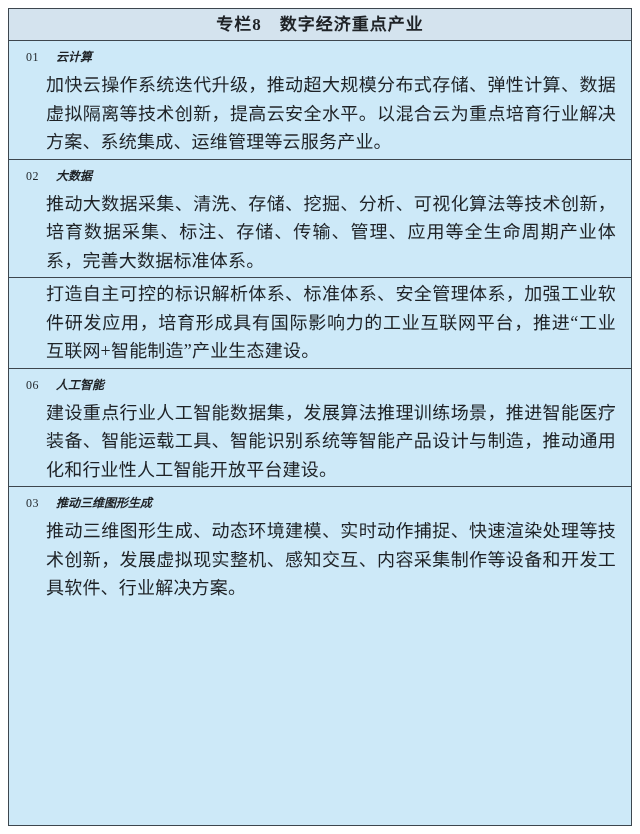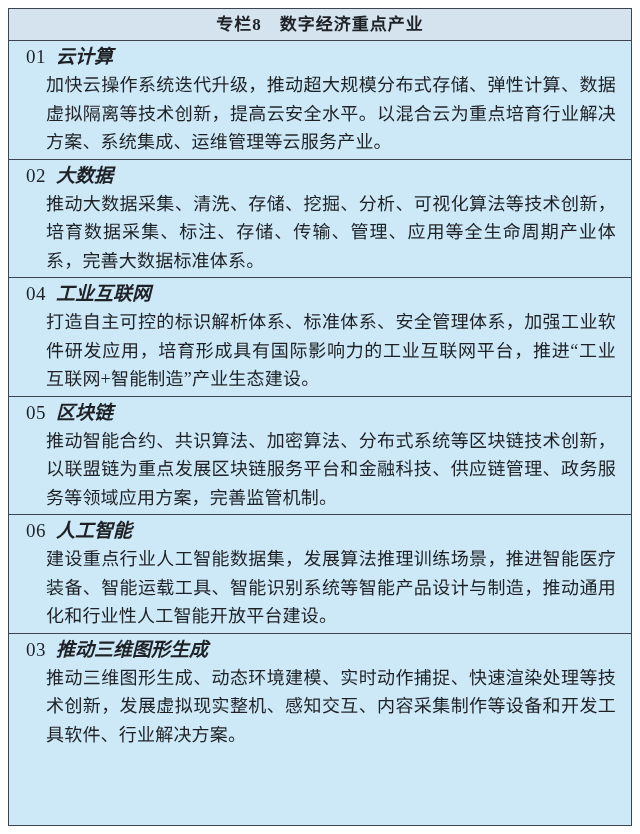--- a/index.html
+++ b/index.html
@@ -36,21 +36,21 @@
   .section{
     box-sizing:border-box;
     padding:2px 15px 2px 37px;
     border-bottom:1.5px solid var(--border,#3d464e);
   }
   .section:last-child{border-bottom:none;}
   .title-row{
     display:flex;
     margin-left:-20px;
     line-height:28px;
-    font-size:19px;
+    font-size:12px;
   }
   .num{
     width:30px;
     flex:0 0 30px;
     font-family:"Liberation Serif","DejaVu Serif",serif;
     letter-spacing:0.5px;
   }
   .stitle{
     font-weight:bold;
     font-style:italic;
@@ -81,34 +81,23 @@
   <div class="section">
     <div class="title-row">
       <span class="num">02</span>
       <span class="stitle">大数据</span>
     </div>
     <div class="body">推动大数据采集、清洗、存储、挖掘、分析、可视化算法等技术创新，培育数据采集、标注、存储、传输、管理、应用等全生命周期产业体系，完善大数据标准体系。</div>
   </div>
 
 
   <div class="section">
-    <div class="title-row">
-      <span class="num">04</span>
-      <span class="stitle">工业互联网</span>
-    </div>
     <div class="body">打造自主可控的标识解析体系、标准体系、安全管理体系，加强工业软件研发应用，培育形成具有国际影响力的工业互联网平台，推进“工业互联网+智能制造”产业生态建设。</div>
   </div>
 
-  <div class="section">
-    <div class="title-row">
-      <span class="num">05</span>
-      <span class="stitle">区块链</span>
-    </div>
-    <div class="body">推动智能合约、共识算法、加密算法、分布式系统等区块链技术创新，以联盟链为重点发展区块链服务平台和金融科技、供应链管理、政务服务等领域应用方案，完善监管机制。</div>
-  </div>
 
   <div class="section">
     <div class="title-row">
       <span class="num">06</span>
       <span class="stitle">人工智能</span>
     </div>
     <div class="body">建设重点行业人工智能数据集，发展算法推理训练场景，推进智能医疗装备、智能运载工具、智能识别系统等智能产品设计与制造，推动通用化和行业性人工智能开放平台建设。</div>
   </div>
 
   <div class="section">

